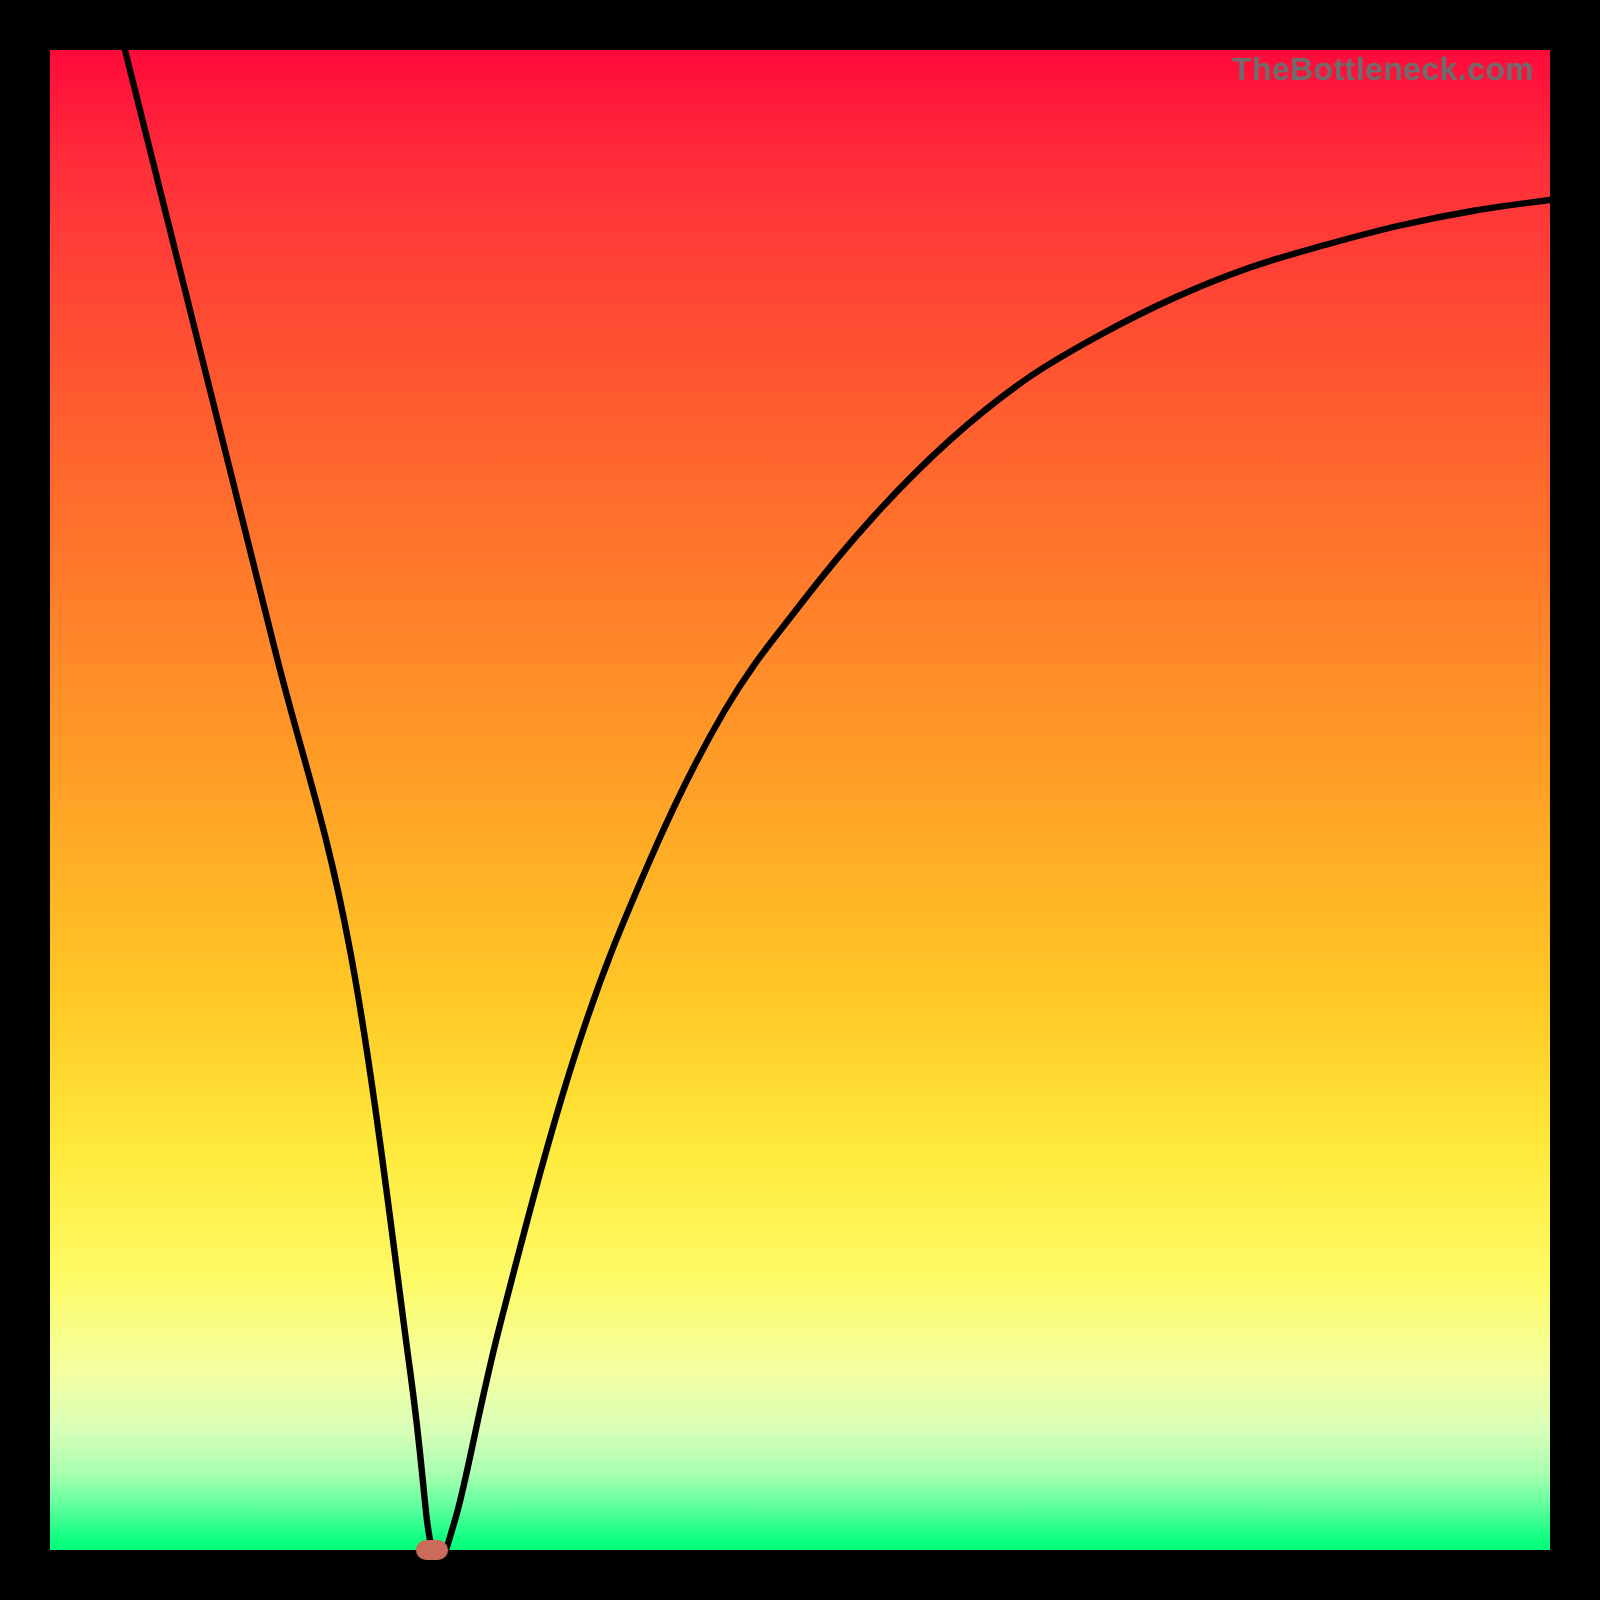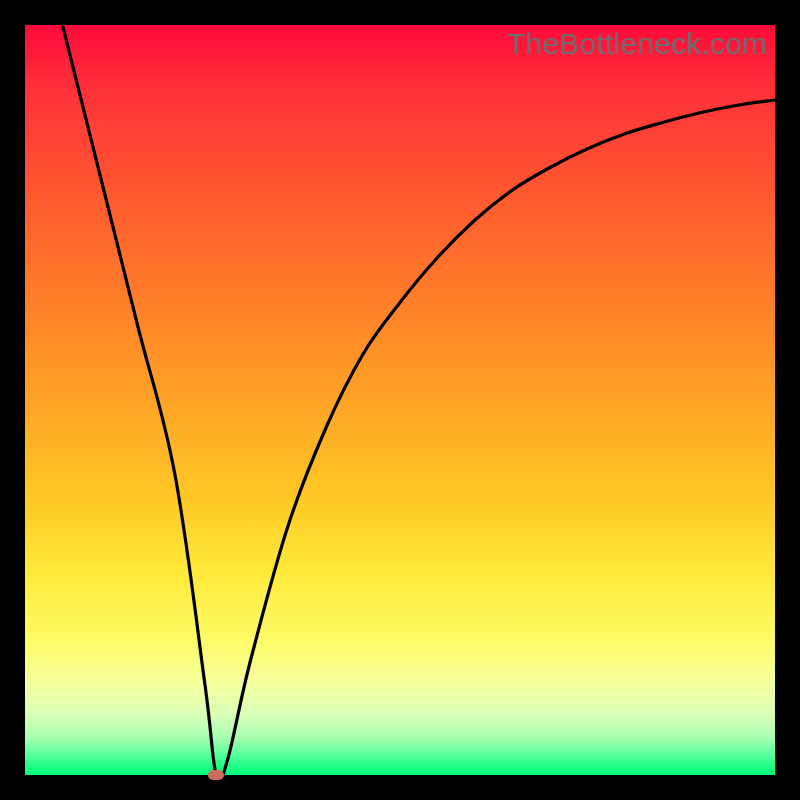--- a/index.html
+++ b/index.html
@@ -47,22 +47,22 @@
     left: 0;
     top: 0;
     width: 750px;
     height: 750px;
     pointer-events: none;
   }
   .watermark {
     position: absolute;
     top: 2px;
     right: 8px;
-    font-size: 30px;
-    font-weight: 400;
+    font-size: 16px;
+    font-weight: 700;
     letter-spacing: 0.2px;
     color: #6d6d6d;
     user-select: none;
   }
   .marker {
     position: absolute;
     width: 16px;
     height: 10px;
     border-radius: 5px;
     background: #cc6a5c;

